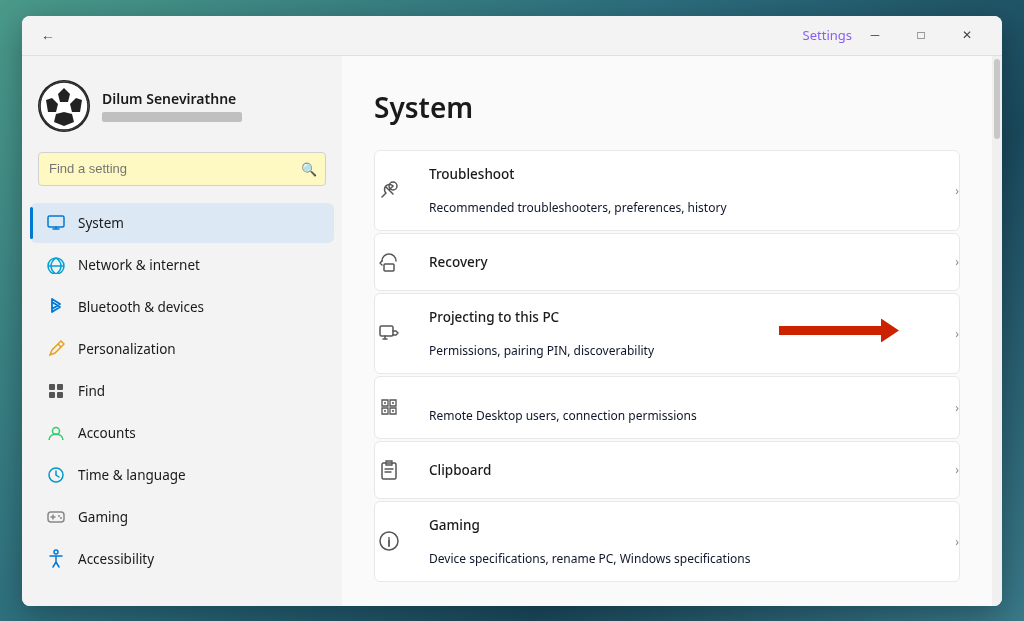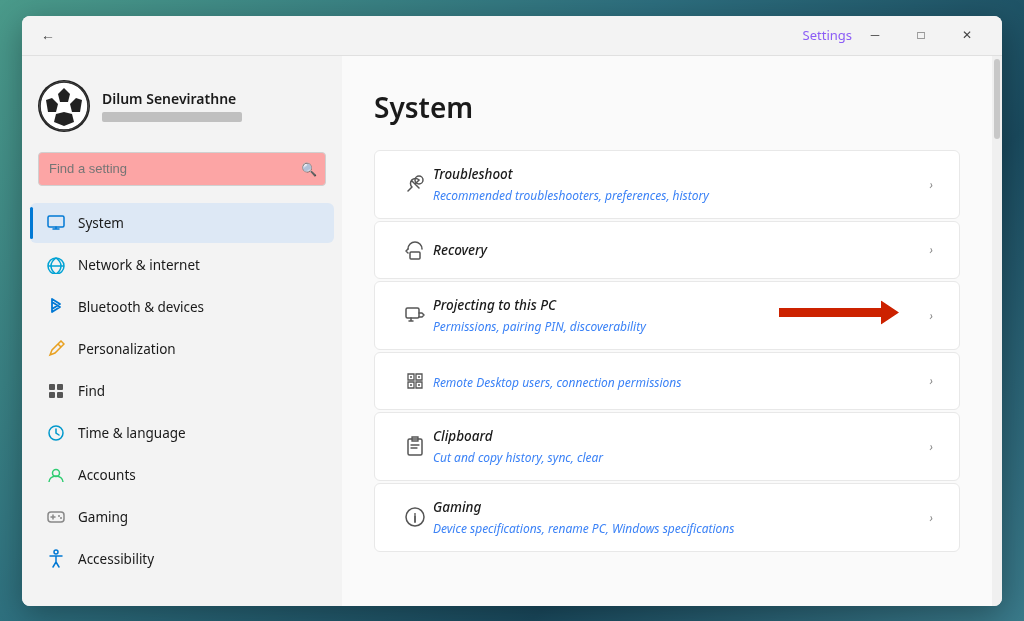--- a/index.html
+++ b/index.html
@@ -100,21 +100,21 @@
     }
     .search-box {
       margin: 4px 16px 16px 16px;
       position: relative;
     }
     .search-input {
       width: 100%;
       height: 34px;
       border: 1px solid #d0d0d0;
       border-radius: 4px;
-      background: #fca5a5;
+      background: #fef9c3;
       padding: 0 50px 0 10px;
       font-size: 13px;
       color: #555;
       outline: none;
     }
     .search-icon-wrap {
       position: absolute;
       right: 8px; top: 50%;
       transform: translateY(-50%);
       color: #666;
@@ -162,38 +162,37 @@
       font-weight: 600;
       color: #1a1a1a;
       margin-bottom: 24px;
     }
     .settings-list { display: flex; flex-direction: column; gap: 2px; }
     .settings-item {
       display: flex;
       align-items: center;
       background: white;
       border-radius: 6px;
-      padding: 14px 26px;
+      padding: 14px 0;
       cursor: pointer;
       border: 1px solid #e8e8e8;
-      gap: 4px;
+      gap: 26px;
       position: relative;
-      font-style: italic;
     }
     .settings-item.highlighted { background: white; }
     .item-icon {
       width: 28px; height: 28px;
       display: flex; align-items: center; justify-content: center;
       flex-shrink: 0;
       color: #444;
       font-size: 20px;
     }
     .item-text { flex: 1; }
     .item-title { font-size: 13.5px; font-weight: 500; color: #1a1a1a; }
-    .item-desc { font-size: 12px; color: #3b82f6; margin-top: 4px; }
+    .item-desc { font-size: 12px; color: #0f172a; margin-top: 16px; }
     .chevron { color: #888; font-size: 12px; }
     .arrow-indicator {
       position: absolute;
       right: 60px;
       top: 50%;
       transform: translateY(-50%);
     }
     .red-arrow {
       display: inline-block;
       width: 120px; height: 30px;
@@ -299,35 +298,35 @@
             <rect x="2" y="10" width="6" height="6" rx="1" fill="#555"></rect>
             <rect x="10" y="10" width="6" height="6" rx="1" fill="#555"></rect>
           </svg>
         </div>
         <span>Find</span>
       </div>
 
       <div class="nav-item">
         <div class="nav-icon">
           <svg width="18" height="18" viewBox="0 0 18 18" fill="none">
+            <circle cx="9" cy="7" r="3.5" stroke="#2ecc71" stroke-width="1.5" fill="none"></circle>
+            <path d="M2 16c0-3.3 3.1-6 7-6s7 2.7 7 6" stroke="#2ecc71" stroke-width="1.5" fill="none"></path>
+          </svg>
+        </div>
+        <span>Accounts</span>
+      </div>
+
+      <div class="nav-item">
+        <div class="nav-icon">
+          <svg width="18" height="18" viewBox="0 0 18 18" fill="none">
             <circle cx="9" cy="9" r="7" stroke="#0098cc" stroke-width="1.5" fill="none"></circle>
             <path d="M9 5v4l3 2" stroke="#0098cc" stroke-width="1.5" stroke-linecap="round"></path>
           </svg>
         </div>
         <span>Time &amp; language</span>
-      </div>
-
-      <div class="nav-item">
-        <div class="nav-icon">
-          <svg width="18" height="18" viewBox="0 0 18 18" fill="none">
-            <circle cx="9" cy="7" r="3.5" stroke="#2ecc71" stroke-width="1.5" fill="none"></circle>
-            <path d="M2 16c0-3.3 3.1-6 7-6s7 2.7 7 6" stroke="#2ecc71" stroke-width="1.5" fill="none"></path>
-          </svg>
-        </div>
-        <span>Accounts</span>
       </div>
 
       <div class="nav-item">
         <div class="nav-icon">
           <svg width="20" height="16" viewBox="0 0 20 16" fill="none">
             <rect x="2" y="3" width="16" height="10" rx="3" stroke="#888" stroke-width="1.5" fill="none"></rect>
             <path d="M7 6v4M5 8h4" stroke="#888" stroke-width="1.5" stroke-linecap="round"></path>
             <circle cx="13" cy="7" r="1" fill="#888"></circle>
             <circle cx="15" cy="9" r="1" fill="#888"></circle>
           </svg>
@@ -415,21 +414,20 @@
           <div class="settings-item">
             <div class="item-icon">
               <svg width="20" height="22" viewBox="0 0 20 22" fill="none">
                 <rect x="3" y="4" width="14" height="16" rx="1.5" stroke="#555" stroke-width="1.5" fill="none"></rect>
                 <path d="M7 2h6v4H7z" stroke="#555" stroke-width="1.3" fill="none"></path>
                 <path d="M6 10h8M6 13h6" stroke="#555" stroke-width="1.3" stroke-linecap="round"></path>
               </svg>
             </div>
             <div class="item-text">
               <div class="item-title">Clipboard</div>
-              <div class="item-desc">Cut and copy history, sync, clear</div>
             </div>
             <span class="chevron">›</span>
           </div>
 
           <div class="settings-item">
             <div class="item-icon">
               <svg width="22" height="22" viewBox="0 0 22 22" fill="none">
                 <circle cx="11" cy="11" r="9" stroke="#555" stroke-width="1.5" fill="none"></circle>
                 <path d="M11 10v6M11 8v0" stroke="#555" stroke-width="1.8" stroke-linecap="round"></path>
               </svg>

